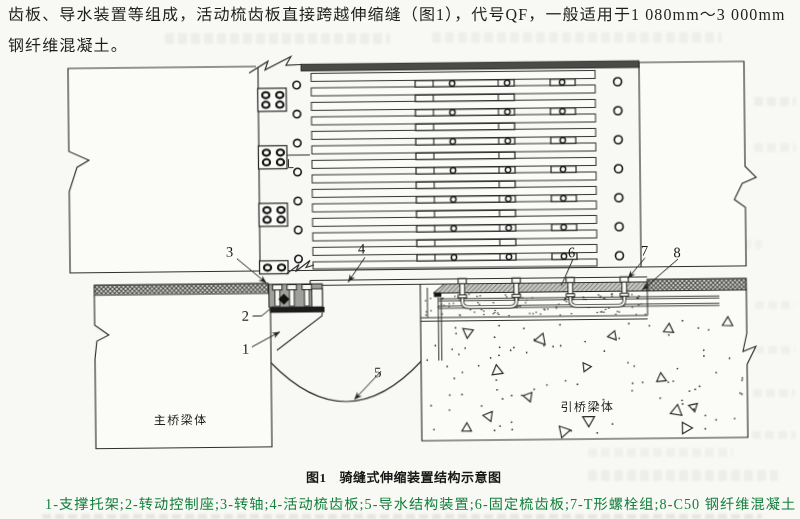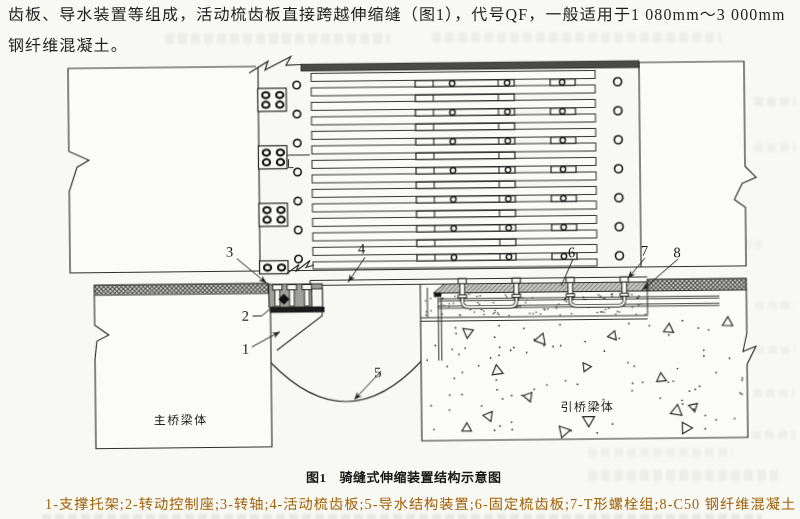--- a/index.html
+++ b/index.html
@@ -9,21 +9,21 @@
   .para{font-size:16px;letter-spacing:1.12px;color:#1e1e1e;}
   #line1{left:8px;top:1px;}
   #line2{left:8px;top:31.5px;}
   #figure{position:absolute;left:0;top:0;width:800px;height:519px;
           transform:rotate(-0.6deg);transform-origin:400px 260px;}
   #figure svg{position:absolute;left:0;top:0;filter:blur(0.22px);}
   .pnum{position:absolute;font-size:14.5px;color:#161616;line-height:15px;}
   .beam-label{position:absolute;font-size:12px;letter-spacing:1.5px;color:#1c1c1c;margin-top:28px;}
   #caption{left:306px;top:467px;font-size:13px;font-weight:bold;letter-spacing:0.5px;color:#171717;}
   #caption .gap{display:inline-block;width:13px;}
-  #legend{left:45px;top:492.5px;font-size:14.2px;letter-spacing:1.05px;color:#a16207;}
+  #legend{left:45px;top:492.5px;font-size:14.2px;letter-spacing:1.05px;color:#15803d;}
   .ghost{position:absolute;background:repeating-linear-gradient(90deg,#c9c9c4 0 9px,rgba(0,0,0,0) 9px 13px);
          filter:blur(1.1px);border-radius:2px;pointer-events:none;}
   .t{fill:#fbfbf8;stroke:#3a3a3a;stroke-width:1.05;}
   .ov{fill:#fbfbf8;stroke:#252525;stroke-width:1.25;}
   .dv{stroke:#252525;stroke-width:1.1;}
   .cb{fill:#fbfbf8;stroke:#1d1d1d;stroke-width:1.5;}
   .ce{fill:#fbfbf8;stroke:#1d1d1d;stroke-width:1.65;}
   .pl{fill:#fbfbf8;stroke:#252525;stroke-width:1.2;}
   .ho{fill:#fbfbf8;stroke:#161616;stroke-width:2.1;}
   .w1{fill:#fbfbf8;stroke:#222;stroke-width:1;}

